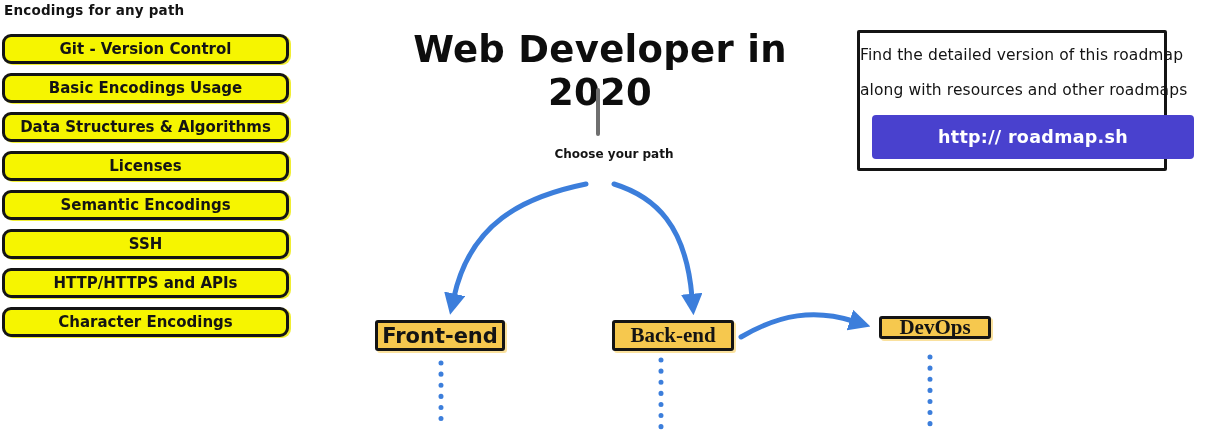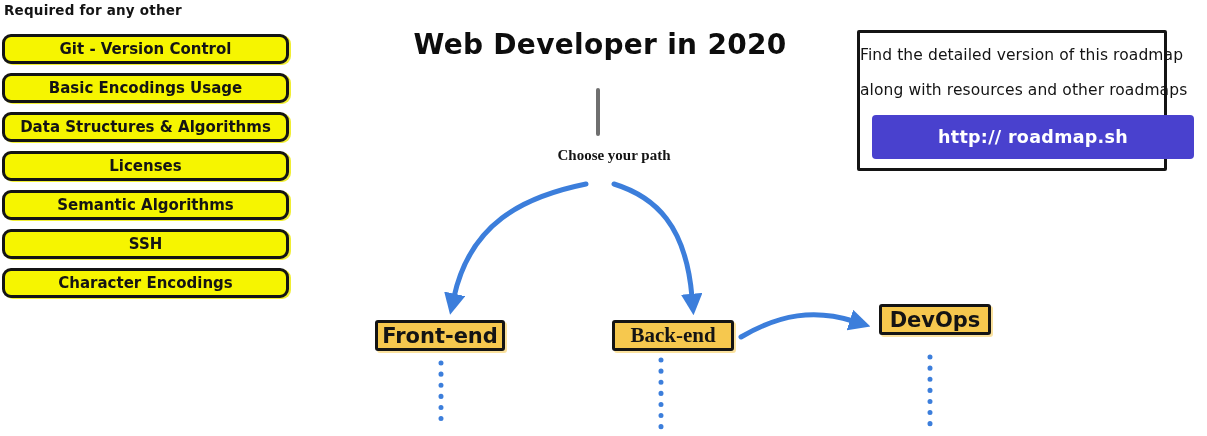--- a/index.html
+++ b/index.html
@@ -52,58 +52,57 @@
     font-weight: bold;
     cursor: pointer;
   }
 
   
   .main-title {
     position: absolute;
     left: 390px; top: 28px;
     width: 420px;
     text-align: center;
-    font-size: 28px;
+    font-size: 37px;
     font-weight: bold;
     letter-spacing: 0.3px;
     color: #0d0d0d;
   }
   .stem-line {
     position: absolute;
     left: 596px; top: 88px;
     width: 4px; height: 48px;
     background: var(--gray);
     border-radius: 2px;
   }
   .choose-label {
     position: absolute;
     left: 514px; top: 147px;
     width: 200px;
     text-align: center;
-    font-size: 15px;
-    font-weight: bold;
-    font-family: Liberation Serif, serif;
+    font-size: 12px;
+    font-weight: bold;
   }
 
   .path-box {
     position: absolute;
     background: var(--orange);
     border: 3px solid var(--ink);
     border-radius: 3px;
     box-shadow: 2px 2px 0 0 rgba(246, 200, 78, 0.55);
     display: flex;
     align-items: center;
     justify-content: center;
     font-size: 21px;
     font-weight: bold;
     cursor: pointer;
   }
   .path-frontend { left: 375px; top: 320px; width: 130px; height: 31px; }
   .path-backend  { left: 612px; top: 320px; width: 122px; height: 31px; font-family: Liberation Serif, serif; }
-  .path-devops   { left: 879px; top: 304px; width: 112px; height: 31px; }
+  .path-devops   { left: 879px; top: 316px; width: 112px; height: 23px; font-family: Liberation Serif, serif; }
 
   
   .overlay {
     position: absolute;
     left: 0; top: 0;
     width: 1207px; height: 436px;
     pointer-events: none;
   }
   .overlay path.arrow {
     fill: none;
@@ -153,29 +152,30 @@
     display: flex;
     align-items: center;
     justify-content: center;
   }
 </style>
 </head>
 <body>
 
 <div class="canvas">
 
-  <div class="left-heading">Required for any other</div>
+  <div class="left-heading">Encodings for any path</div>
 
   <div class="left-col">
     <div class="topic-box">Git - Version Control</div>
     <div class="topic-box">Basic Encodings Usage</div>
     <div class="topic-box">Data Structures &amp; Algorithms</div>
     <div class="topic-box">Licenses</div>
-    <div class="topic-box">Semantic Algorithms</div>
+    <div class="topic-box">Semantic Encodings</div>
     <div class="topic-box">SSH</div>
+    <div class="topic-box">HTTP/HTTPS and APIs</div>
     <div class="topic-box">Character Encodings</div>
   </div>
 
   <div class="main-title">Web Developer in 2020</div>
   <div class="stem-line"></div>
   <div class="choose-label">Choose your path</div>
 
   <svg class="overlay" viewBox="0 0 1207 436">
     <defs>
       <marker id="ah" viewBox="0 0 10 10" refX="1.5" refY="5" markerWidth="4.3" markerHeight="4.3" orient="auto-start-reverse">

